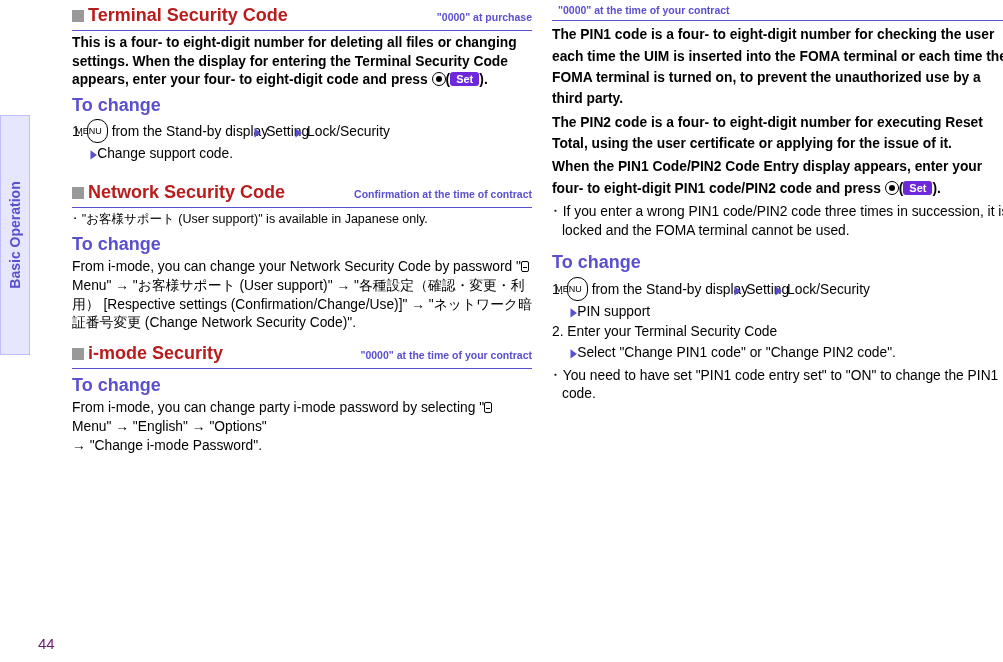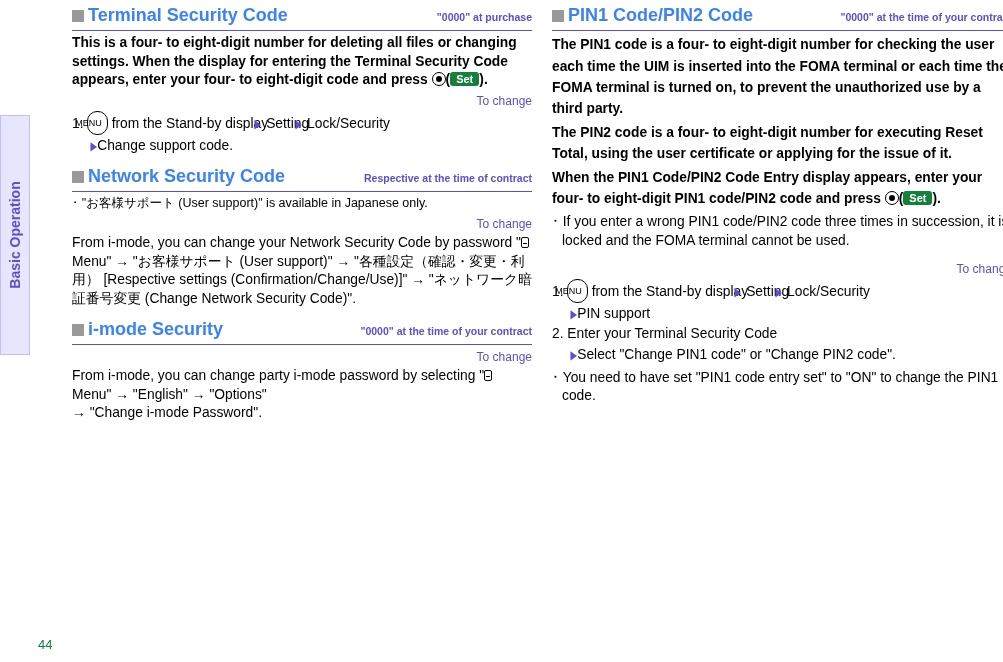--- a/index.html
+++ b/index.html
@@ -29,22 +29,22 @@
     transform: translate(-50%, -50%) rotate(-90deg);
     white-space: nowrap;
     color: #5a4fcf;
     font-weight: bold;
     font-size: 14px;
   }
   .page-num {
     position: absolute;
     left: 38px;
     bottom: 8px;
-    font-size: 13px;
-    color: #15803d;
+    font-size: 15px;
+    color: #701a75;
   }
   .col {
     position: absolute;
     top: 0;
     width: 460px;
   }
   .col.left { left: 72px; }
   .col.right { left: 552px; }
   .section-head {
     display: flex;
@@ -56,21 +56,21 @@
   .sq {
     display: inline-block;
     width: 12px; height: 12px;
     background: #999;
     margin-right: 4px;
     vertical-align: baseline;
     position: relative;
     top: 1px;
   }
   .section-title {
-    color: #3b82f6;
+    color: #b91c1c;
     font-weight: bold;
     font-size: 18px;
     flex: 1;
   }
   .section-note {
     color: #5a4fcf;
     font-weight: bold;
     font-size: 10.5px;
     text-align: right;
     white-space: nowrap;
@@ -80,25 +80,24 @@
     border-top: 1px solid #5a4fcf;
     margin: 1px 0 3px 0;
   }
   .bold-body {
     font-weight: bold;
     font-size: 13.8px;
     line-height: 1.32;
   }
   .to-change {
     color: #5a4fcf;
-    font-weight: normal;
+    font-weight: bold;
     margin-top: 4px;
     margin-bottom: 2px;
-    font-size: 12px;
-    text-align: right;
+    font-size: 18px;
   }
   .step {
     text-indent: -18px;
     padding-left: 18px;
     margin-bottom: 2px;
   }
   .sub {
     padding-left: 18px;
     margin-bottom: 2px;
   }
@@ -130,21 +129,21 @@
   .dot-btn::after {
     content: "";
     position: absolute;
     left: 3px; top: 3px;
     width: 6px; height: 6px;
     border-radius: 50%;
     background: #000;
   }
   .set-btn {
     display: inline-block;
-    background: #15803d;
+    background: #6d28d9;
     color: #fff;
     border-radius: 3px;
     font-size: 11px;
     padding: 0 6px;
     vertical-align: 1px;
     line-height: 14px;
   }
   .bullet {
     text-indent: -10px;
     padding-left: 10px;
@@ -193,25 +192,25 @@
     <span>This is a four- to eight-digit number for deleting all files or changing settings. When the display for entering the Terminal Security Code appears, enter your four- to eight-digit code and press </span><span class="dot-btn"></span>(<span class="set-btn">Set</span><span>).</span>
   </div>
   <div class="to-change">To change</div>
   <div class="step body-text">
     <span>1. </span><span class="pill">MENU</span><span> from the Stand-by display</span><span class="tri">▶</span><span>Setting</span><span class="tri">▶</span><span>Lock/Security</span>
   </div>
   <div class="sub body-text">
     <span class="tri">▶</span><span>Change support code.</span>
   </div>
 
-  <div class="section-head" style="margin-top:8px">
+  <div class="section-head" style="margin-top:16px">
     <div class="section-title">
       <span class="sq"></span><span>Network Security Code</span>
     </div>
-    <div class="section-note">Respective at the time of contract</div>
+    <div class="section-note">Confirmation at the time of contract</div>
   </div>
   <div class="divider"></div>
   <div class="bullet small-note">･ <span>"お客様サポート (User support)" is available in Japanese only.</span></div>
   <div class="to-change">To change</div>
   <div class="body-text">
     <span>From i-mode, you can change your Network Security Code by password "</span><span class="menuicon"></span><span> Menu" → "お客様サポート (User support)" → "各種設定（確認・変更・利用） [Respective settings (Confirmation/Change/Use)]" → "ネットワーク暗証番号変更 (Change Network Security Code)".</span>
   </div>
 
   <div class="section-head" style="margin-top:8px">
     <div class="section-title">
@@ -222,23 +221,20 @@
   <div class="divider"></div>
   <div class="to-change">To change</div>
   <div class="body-text">
     <span>From i-mode, you can change party i-mode password by selecting "</span><span class="menuicon"></span><span> Menu" → "English" → "Options"</span>
   </div>
   <div class="body-text">→ "Change i-mode Password".</div>
 </div>
 
 <div class="col right">
   <div class="section-head">
-    <div class="section-title">
-      <span class="sq"></span><span>PIN1 Code/PIN2 Code</span>
-    </div>
     <div class="section-note">"0000" at the time of your contract</div>
   </div>
   <div class="divider"></div>
   <div class="bold-body" style="line-height:1.55">The PIN1 code is a four- to eight-digit number for checking the user each time the UIM is inserted into the FOMA terminal or each time the FOMA terminal is turned on, to prevent the unauthorized use by a third party.</div>
   <div class="bold-body" style="line-height:1.55;margin-top:2px">The PIN2 code is a four- to eight-digit number for executing Reset Total, using the user certificate or applying for the issue of it.</div>
   <div class="bold-body" style="line-height:1.55;margin-top:2px">
     <span>When the PIN1 Code/PIN2 Code Entry display appears, enter your four- to eight-digit PIN1 code/PIN2 code and press </span><span class="dot-btn"></span>(<span class="set-btn">Set</span><span>).</span>
   </div>
   <div class="bullet body-text" style="margin-top:4px">･ <span>If you enter a wrong PIN1 code/PIN2 code three times in succession, it is locked and the FOMA terminal cannot be used.</span></div>
 

